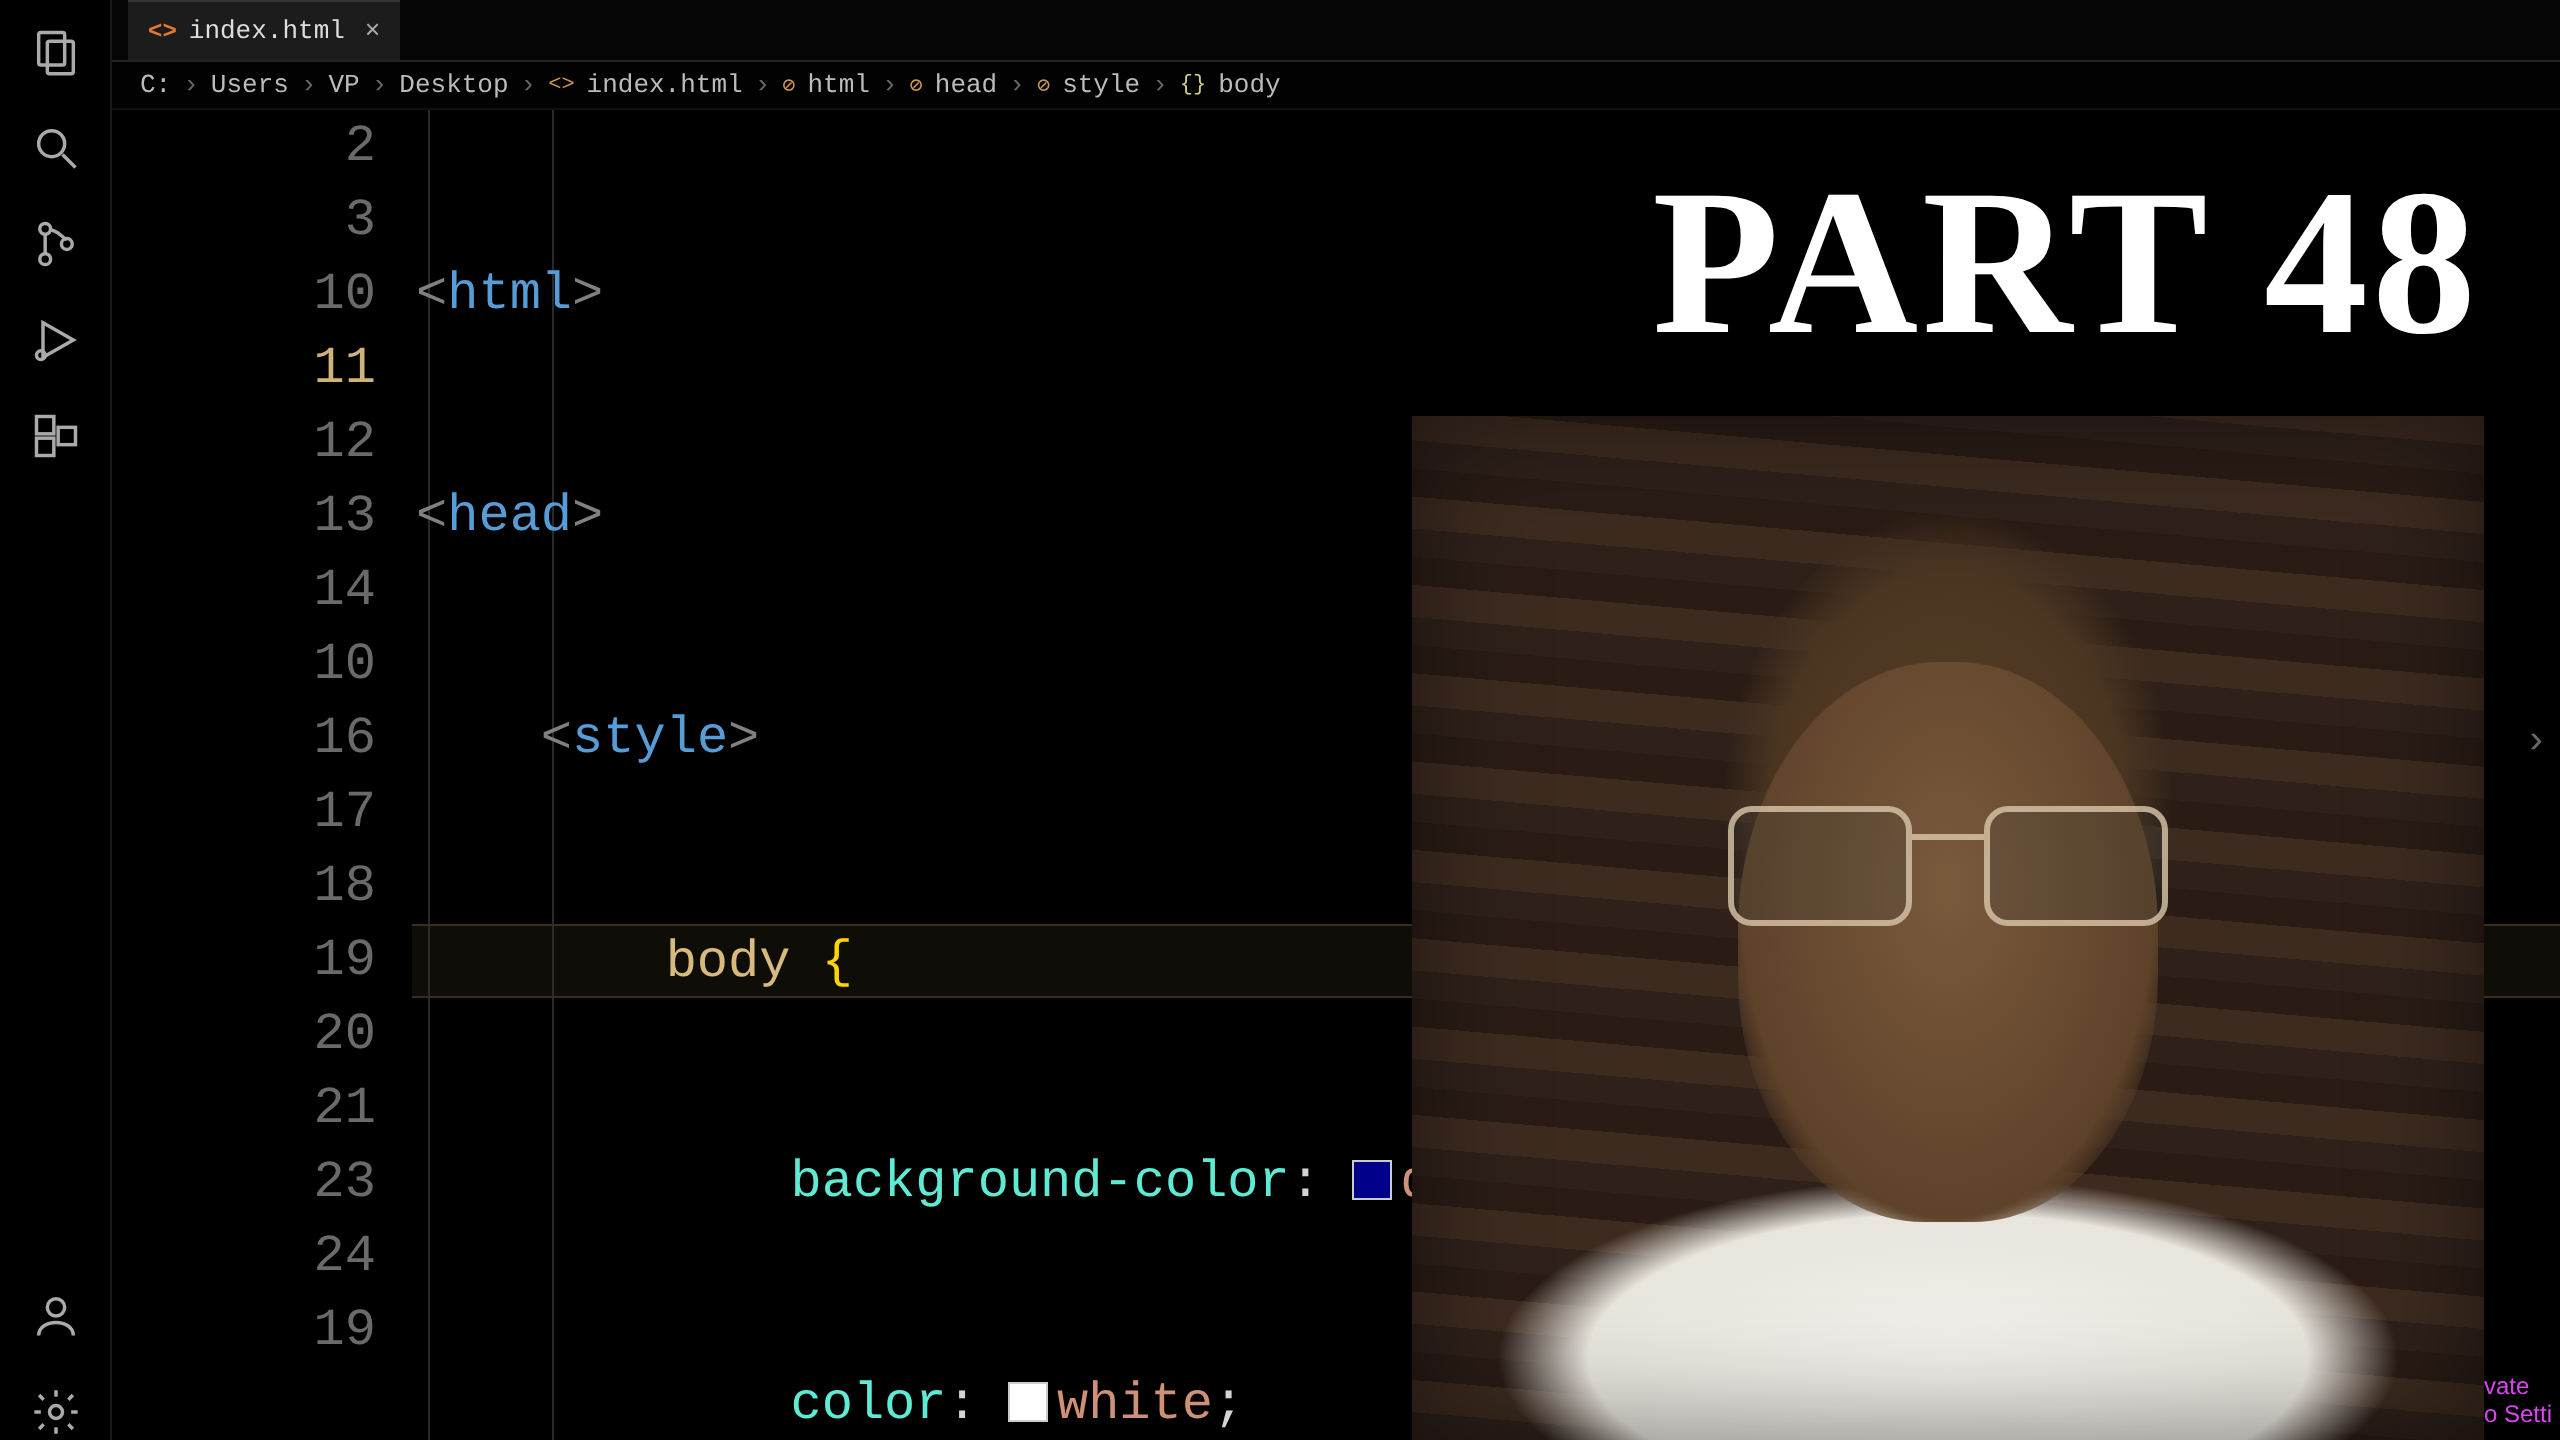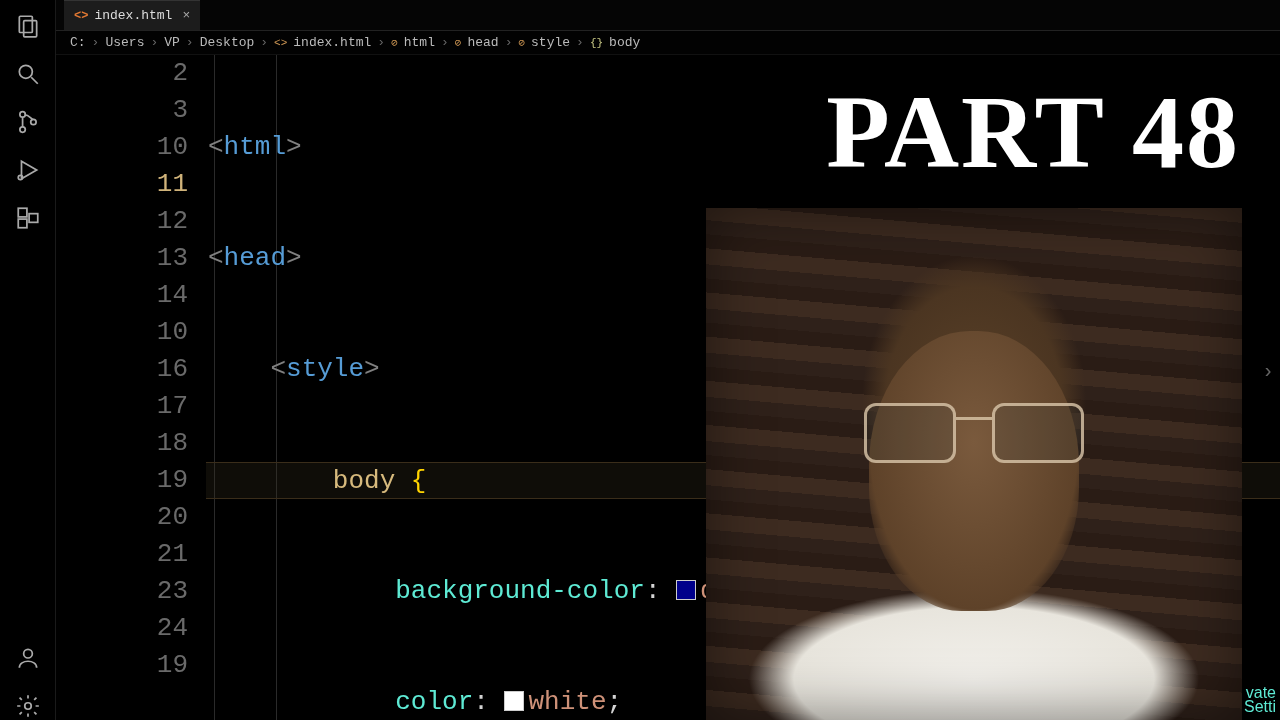--- a/index.html
+++ b/index.html
@@ -44,21 +44,21 @@
       box-shadow: inset 0 0 60px rgba(0,0,0,0.5);
   }
   .face { position:absolute; left:50%; top:24%; width:210px; height:280px; transform:translateX(-50%);
           background: radial-gradient(ellipse at 50% 40%, #7a5a3d 0%, #5e4229 70%, rgba(0,0,0,0) 80%);
           border-radius: 48% 48% 44% 44%; }
   .glasses { position:absolute; left:50%; top:38%; transform:translateX(-50%); width:220px; height:50px; }
   .glasses .lens { position:absolute; width:92px; height:60px; border:3px solid rgba(220,200,170,0.8); border-radius:12px; background:rgba(40,60,70,0.15);}
   .glasses .lens.l { left:0; } .glasses .lens.r { right:0; }
   .glasses .bridge { position:absolute; left:92px; top:14px; width:36px; height:3px; background:rgba(220,200,170,0.8);}
   .minimap-hint { position:absolute; left: 683px; top: 254px; width: 20px; height: 20px; background: #2b2b2b; }
-  .watermark { position: absolute; right: 4px; bottom: 6px; font-size: 16px; color: #5eead4; font-family: 'Segoe UI', sans-serif; line-height: 14px; text-align: right; z-index: 2; }
+  .watermark { position: absolute; right: 4px; bottom: 6px; font-size: 12px; color: #d946ef; font-family: 'Segoe UI', sans-serif; line-height: 14px; text-align: left; z-index: 2; }
   .scroll-right { position:absolute; right: 6px; top: 50%; color:#666; font-size: 20px; z-index:6; }
 </style>
 </head>
 <body>
 
 <div class="app">
   <div class="activity-bar">
     <div class="activity-icon">
         <svg viewBox="0 0 24 24">
           <rect x="4" y="3" width="12" height="15" rx="1"></rect>

